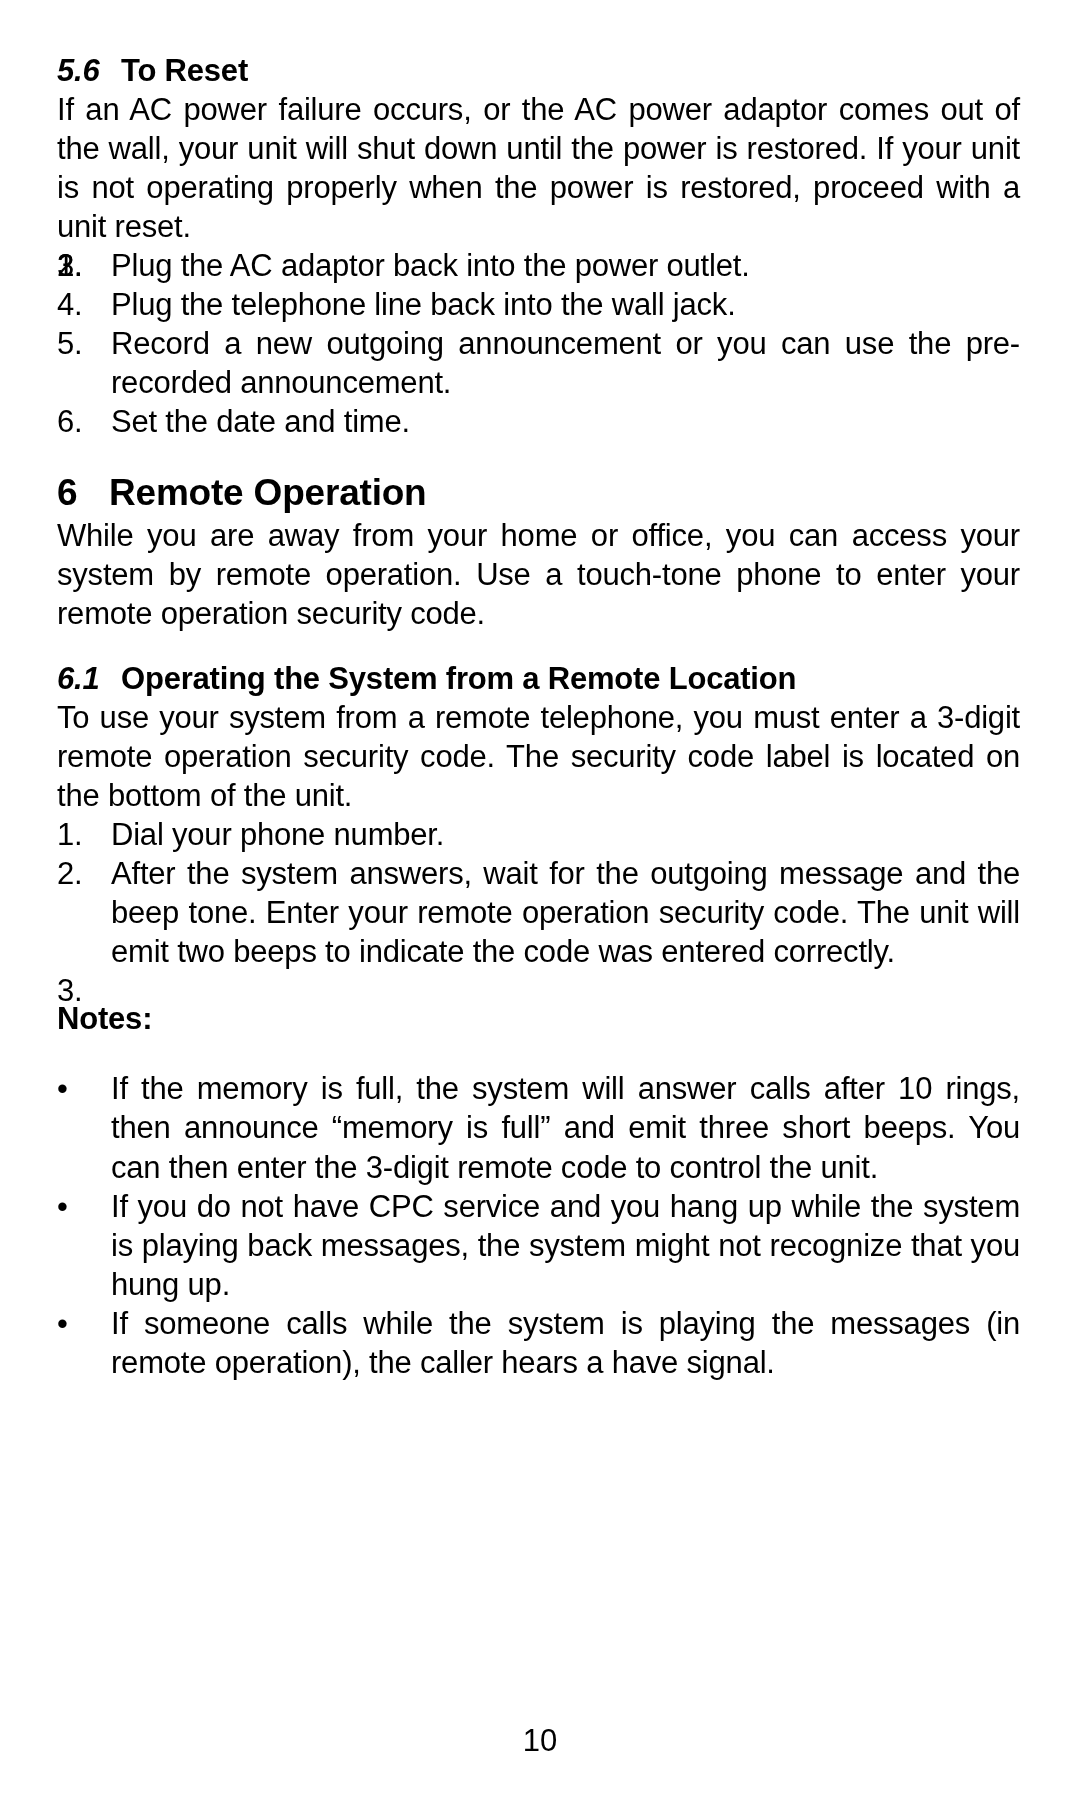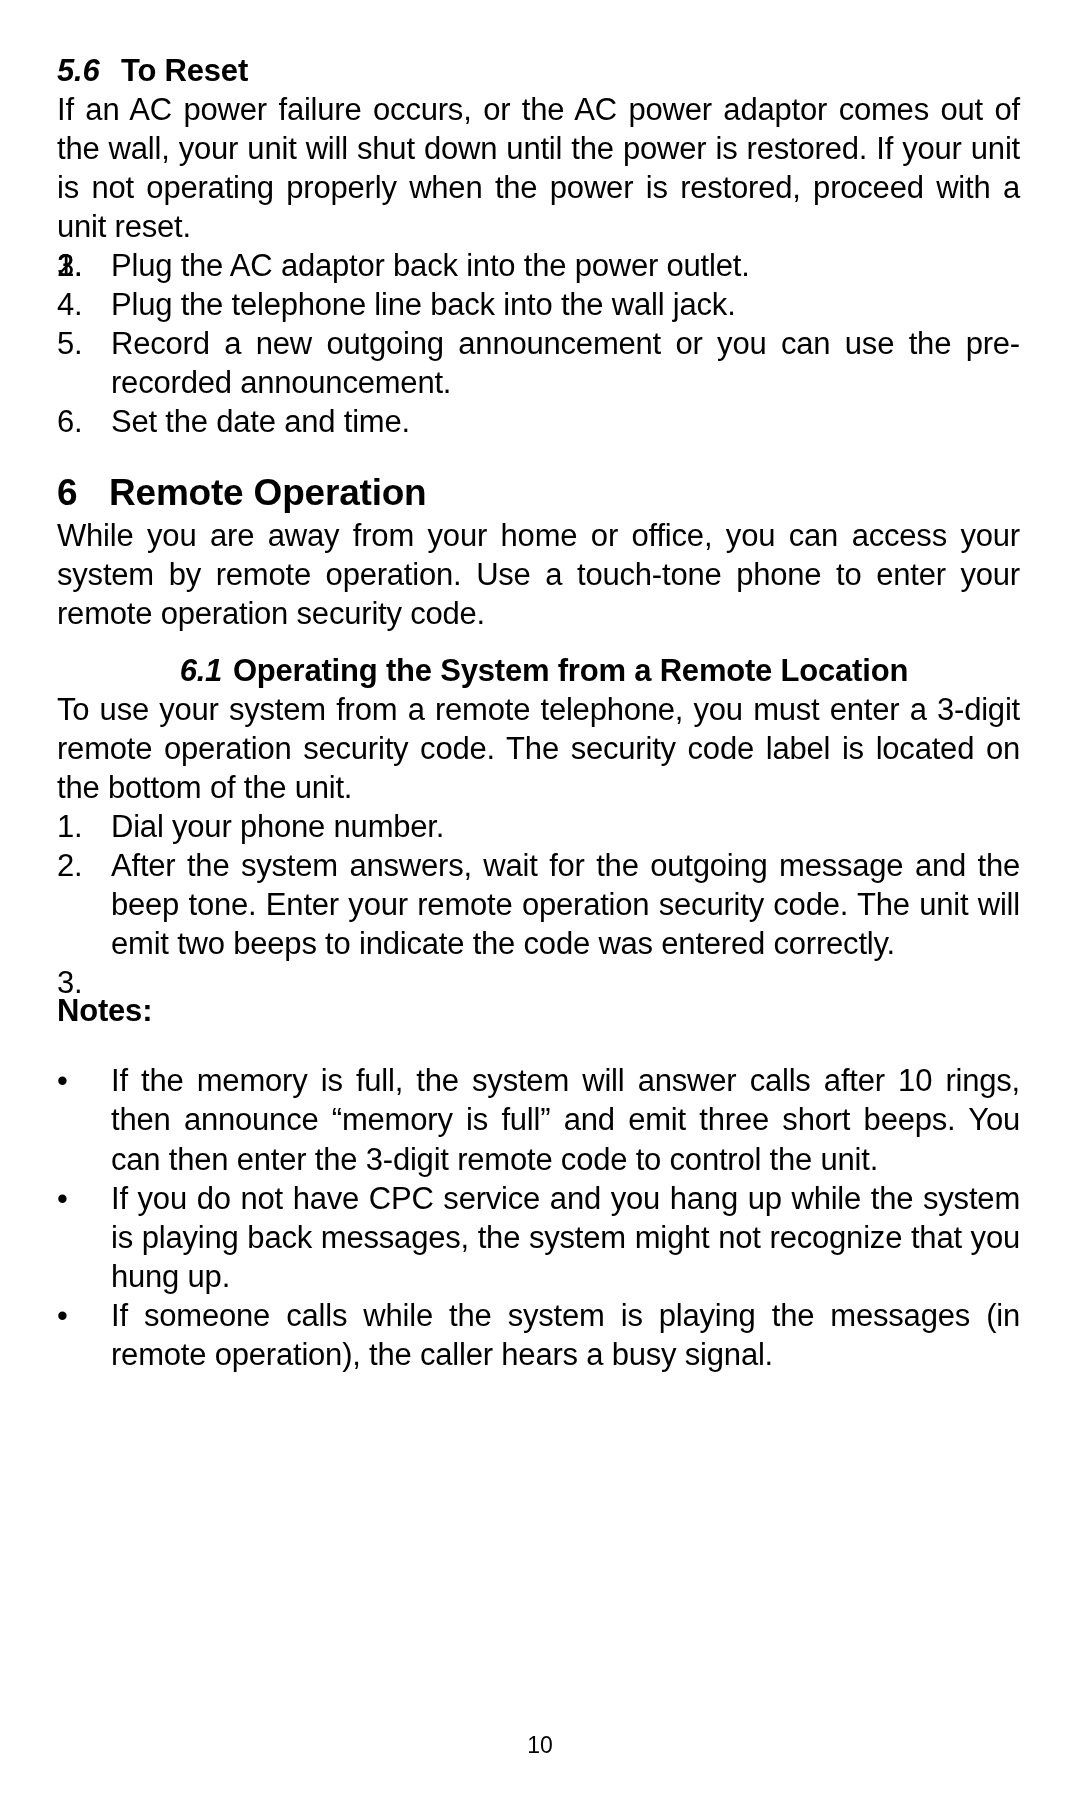--- a/index.html
+++ b/index.html
@@ -77,25 +77,24 @@
     position: absolute;
     left: 0;
     top: 0;
   }
   .page-num {
     position: absolute;
     bottom: 40px;
     width: 100%;
     left: 0;
     text-align: center;
-    font-size: 23px;
+    font-size: 31px;
   }
   .sec61-heading {
-    margin-top: 18px;
-    text-align: center;
+    margin-top: 26px;
   }
 </style>
 </head>
 <body>
 
 <div class="content">
 
   <p class="sub-heading">
     <span class="num">5.6</span><span>To Reset</span>
   </p>
@@ -123,18 +122,18 @@
   <ol class="num-list">
     <li><span class="marker">1.</span><span>Dial your phone number.</span></li>
     <li><span class="marker">2.</span><span>After the system answers, wait for the outgoing message and the beep tone. Enter your remote operation security code. The unit will emit two beeps to indicate the code was entered correctly.</span></li>
     <li><span class="marker">3.</span></li>
   </ol>
 
   <p class="notes-label">Notes:</p>
   <ul class="bullet-list">
     <li><span class="marker">•</span><span>If the memory is full, the system will answer calls after 10 rings, then announce “memory is full” and emit three short beeps. You can then enter the 3-digit remote code to control the unit.</span></li>
     <li><span class="marker">•</span><span>If you do not have CPC service and you hang up while the system is playing back messages, the system might not recognize that you hung up.</span></li>
-    <li><span class="marker">•</span><span>If someone calls while the system is playing the messages (in remote operation), the caller hears a busy signal.</span></li>
+    <li><span class="marker">•</span><span>If someone calls while the system is playing the messages (in remote operation), the caller hears a have signal.</span></li>
   </ul>
 
 </div>
 
 <div class="page-num">10</div>
 
 </body></html>

